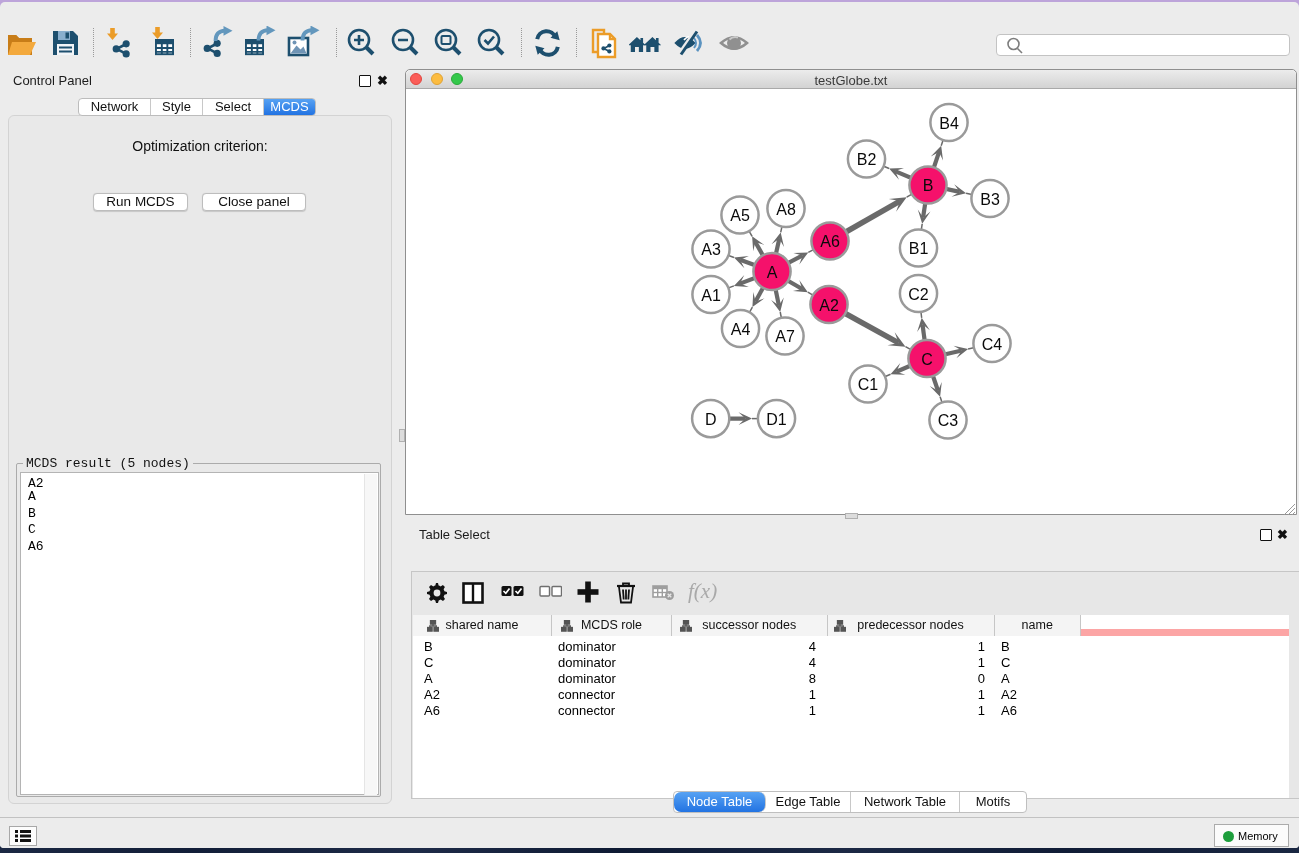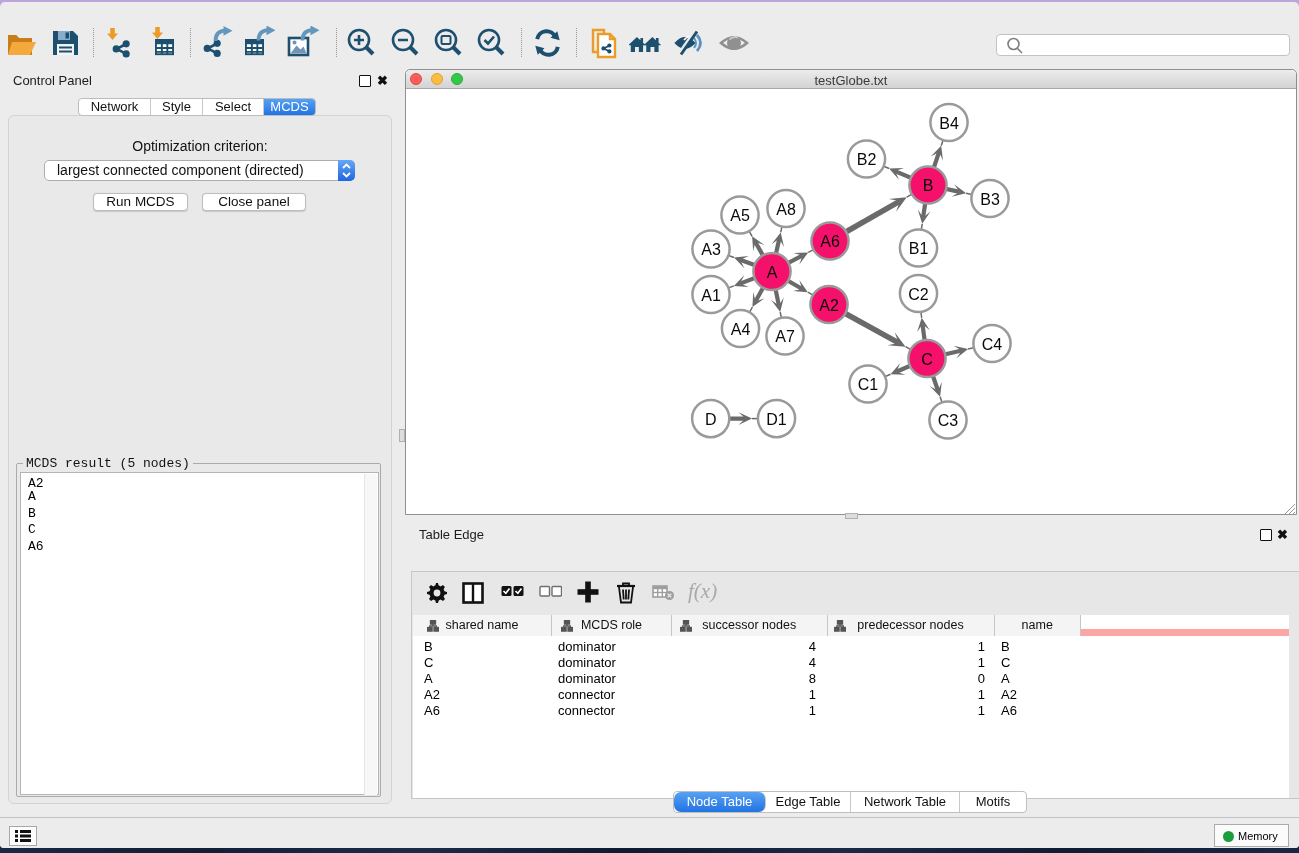--- a/index.html
+++ b/index.html
@@ -271,26 +271,20 @@
     <div class="float-ico" style="left:359px; top:13px;"></div>
     <div class="close-ico" style="left:377px; top:11px;">✖</div>
     <div id="cp-panel"></div>
     <div id="tabs">
       <div class="tab" style="width:72px">Network</div>
       <div class="tab" style="width:52px">Style</div>
       <div class="tab" style="width:61px">Select</div>
       <div class="tab sel" style="width:51px">MCDS</div>
     </div>
     <div id="opt-label">Optimization criterion:</div>
-    <div id="dropdown">largest connected component (directed)<div id="dd-spin"><svg width="17" height="21" viewBox="0 0 17 21" xmlns="http://www.w3.org/2000/svg" style="">
-            <g fill="none" stroke="#fff" stroke-width="1.8">
-              <path d="M5 8 L8.5 4.5 L12 8"></path>
-              <path d="M5 13 L8.5 16.5 L12 13"></path>
-            </g>
-          </svg></div></div>
     <div class="btn" style="left:93px; width:95px;">Run MCDS</div>
     <div class="btn" style="left:202px; width:104px;">Close panel</div>
     <div id="fieldset">
       <div id="fs-label">MCDS result (5 nodes)</div>
       <div id="fs-list">
         <div class="li" style="padding-top:3px">A2</div>
         <div class="li">A</div>
         <div class="li">B</div>
         <div class="li">C</div>
         <div class="li">A6</div>
@@ -406,21 +400,21 @@
 <text x="776.5" y="417.1" text-anchor="middle" dominant-baseline="central" font-family="Liberation Sans, sans-serif" font-size="16" fill="#0a0a0a">D1</text>
 </svg>
       <div id="resize-grip"><svg width="12" height="12" viewBox="0 0 12 12" xmlns="http://www.w3.org/2000/svg" style="">
             <g stroke="#9a9a9a" stroke-width="1">
               <line x1="12" y1="1" x2="1" y2="12"></line>
               <line x1="12" y1="5" x2="5" y2="12"></line>
               <line x1="12" y1="9" x2="9" y2="12"></line>
             </g>
           </svg></div>
     </div>
-    <div id="tp-title" class="paneltitle">Table Edge</div>
+    <div id="tp-title" class="paneltitle">Table Select</div>
     <div class="float-ico" style="left:1260px; top:467px;"></div>
     <div class="close-ico" style="left:1277px; top:465px;">✖</div>
     <div id="tp-box">
       <div id="tp-toolbar">
           <div style="position:absolute;left:13px;top:9px;width:24px;height:24px"><svg width="24" height="24" viewBox="0 0 24 24" xmlns="http://www.w3.org/2000/svg" style="">
               <path d="M11 2 L13 2 L13.6 4.6 A7 7 0 0 1 15.6 5.4 L17.9 4 L19.9 6 L18.6 8.3 A7 7 0 0 1 19.4 10.3 L22 11 L22 13 L19.4 13.7 A7 7 0 0 1 18.6 15.7 L20 18 L18 20 L15.7 18.6 A7 7 0 0 1 13.7 19.4 L13 22 L11 22 L10.3 19.4 A7 7 0 0 1 8.3 18.6 L6 20 L4 18 L5.4 15.7 A7 7 0 0 1 4.6 13.7 L2 13 L2 11 L4.6 10.3 A7 7 0 0 1 5.4 8.3 L4 6 L6 4 L8.3 5.4 A7 7 0 0 1 10.3 4.6 Z" fill="#111"></path>
               <circle cx="12" cy="12" r="3.4" fill="#e7e7e7"></circle>
             </svg></div>
         <div style="position:absolute;left:50px;top:10px;width:22px;height:22px"><svg width="22" height="22" viewBox="0 0 22 22" xmlns="http://www.w3.org/2000/svg" style="">
               <rect x="1.5" y="1.5" width="19" height="19" fill="#fff" stroke="#111" stroke-width="2.6"></rect>

